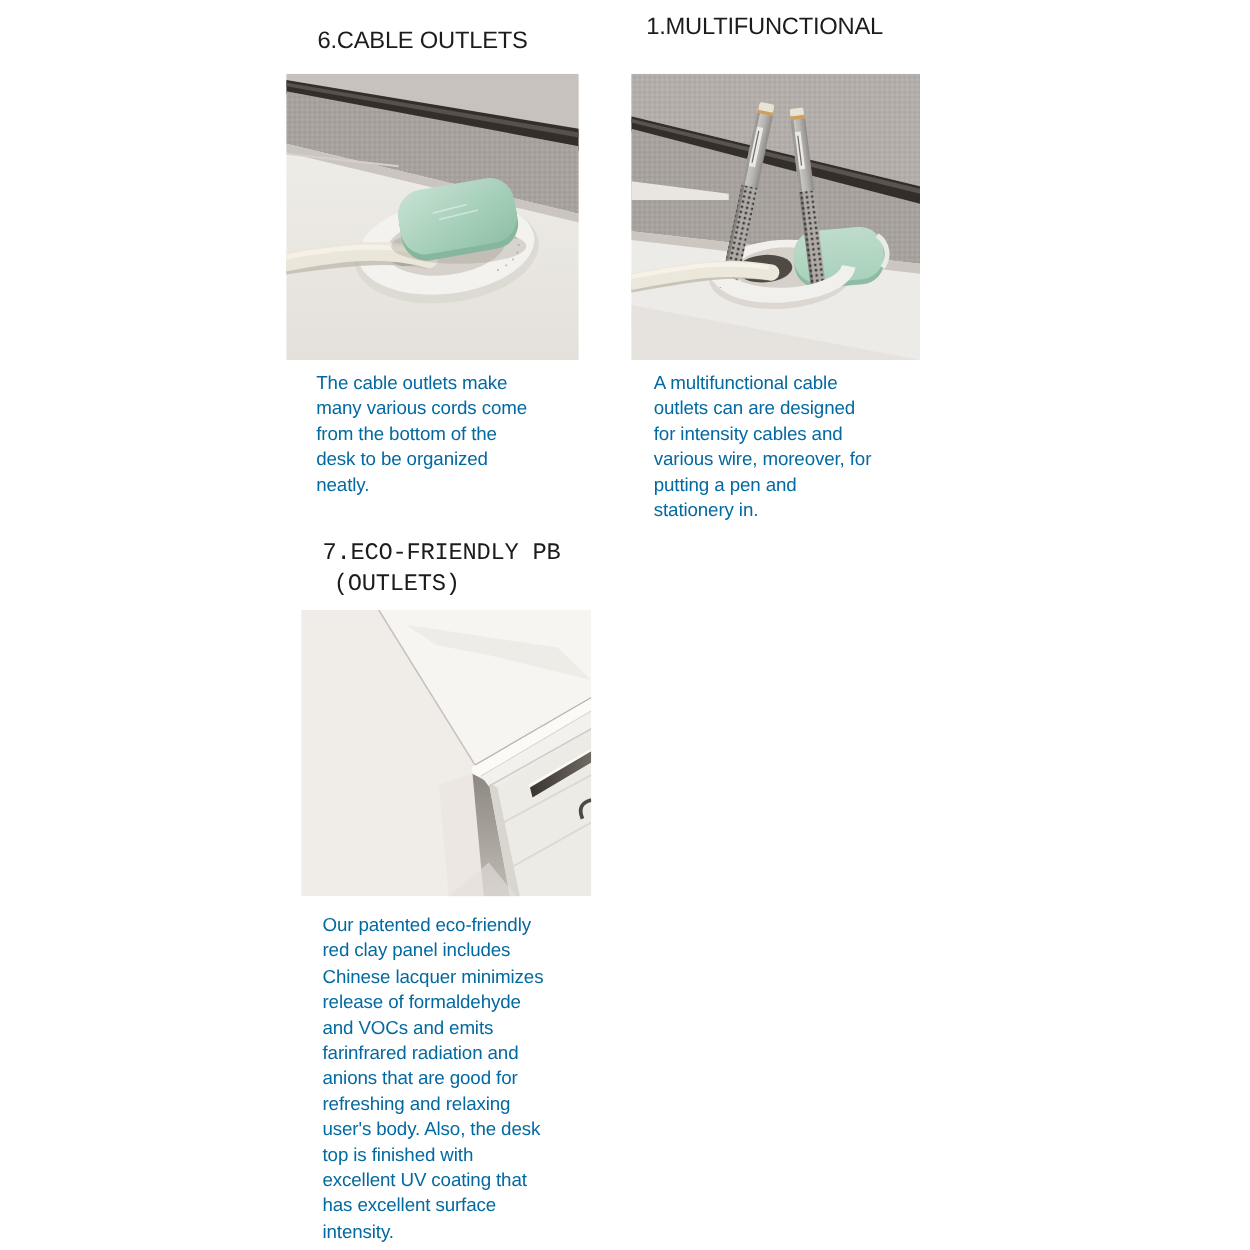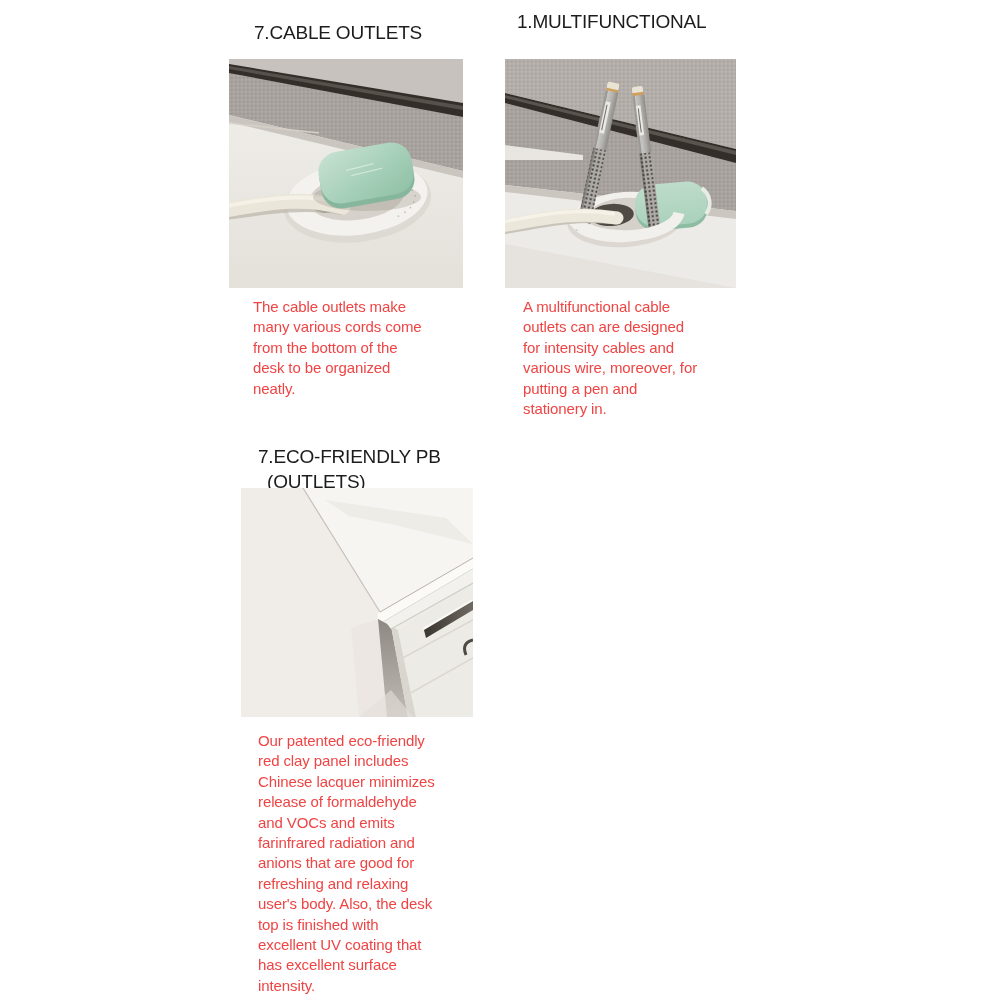--- a/index.html
+++ b/index.html
@@ -4,42 +4,42 @@
 <style>
   * { margin:0; padding:0; box-sizing:border-box; }
   html,body { width:1000px; height:1000px; background:#ffffff; font-family:"Liberation Sans", sans-serif; }
   .page { position:relative; width:1000px; height:1000px; background:#ffffff; overflow:hidden; }
 
   .sec-title { position:absolute; color:#1c1c1c; font-size:19px; line-height:25px; letter-spacing:-0.2px; white-space:nowrap; }
   .sec-title .line { display:block; }
   #t6 .line2 { padding-left:19px; }
   #t7 .line2 { padding-left:9px; }
 
-  .desc { position:absolute; color:#ef4444; font-size:15px; line-height:20.4px; white-space:pre-line; letter-spacing:-0.1px; }
+  .desc { position:absolute; color:#0369a1; font-size:15px; line-height:20.4px; white-space:pre-line; letter-spacing:-0.1px; }
 
   .photo { position:absolute; display:block; }
   #img1 { left:229px; top:59px; width:234px; height:229px; }
   #img2 { left:505px; top:59px; width:231px; height:229px; }
   #img3 { left:241px; top:488px; width:232px; height:229px; }
 
   #t5 { left:254px; top:20px; }
   #t6 { left:517px; top:9px; }
-  #t7 { left:258px; top:444px; }
+  #t7 { left:258px; top:430px;font-family:Liberation Mono, monospace; }
 
   #d5 { left:253px; top:297px; width:195px; }
   #d6 { left:523px; top:297px; width:200px; }
   #d7 { left:258px; top:731px; width:200px; }
 </style>
 </head>
 <body>
 
 <div class="page">
 
   <div class="sec-title" id="t5">
-    <span class="line line1">7.CABLE OUTLETS</span>
+    <span class="line line1">6.CABLE OUTLETS</span>
   </div>
 
   <div class="sec-title" id="t6">
     <span class="line line1">1.MULTIFUNCTIONAL</span>
   </div>
 
   <svg class="photo" id="img1" viewBox="0 0 234 229" xmlns="http://www.w3.org/2000/svg">
     <defs>
       <pattern id="i1-weave" width="4" height="4" patternUnits="userSpaceOnUse">
         <rect x="0" y="0" width="1.6" height="1.6" fill="rgba(255,255,255,0.10)"></rect>

